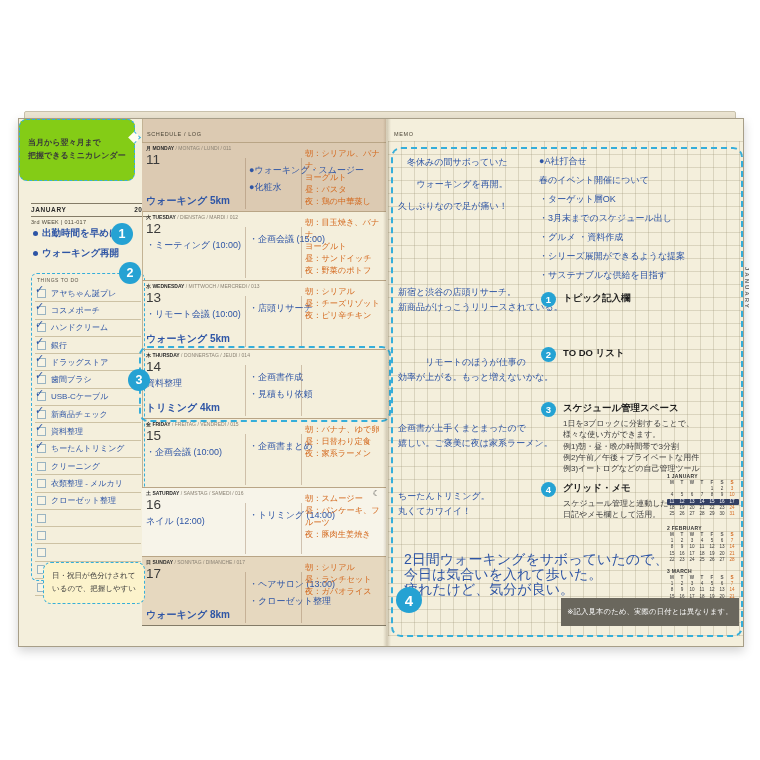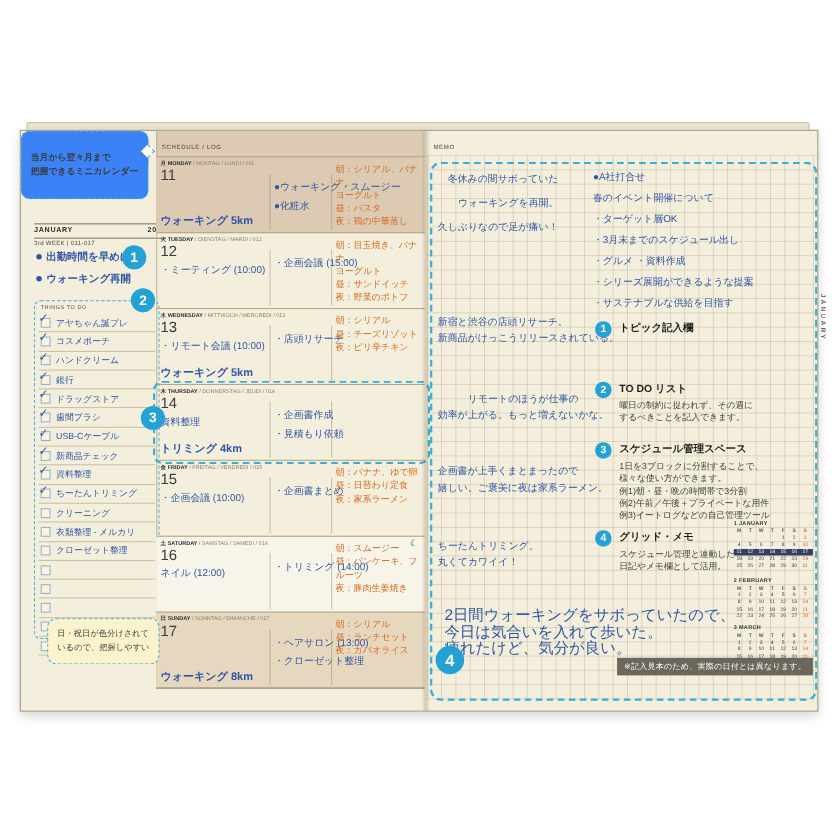--- a/index.html
+++ b/index.html
@@ -56,37 +56,37 @@
 
   
   #memo-grid{left:369px;top:22px;width:355px;height:495px;
     background-image:linear-gradient(to right,rgba(160,150,120,.30) 1px,transparent 1px),
                      linear-gradient(to bottom,rgba(160,150,120,.30) 1px,transparent 1px);
     background-size:13px 13px;}
   #memo-label{left:375px;top:12px;font-size:5.5px;color:#4c4638;letter-spacing:.6px;}
   #memo-border{left:372px;top:28px;width:348px;height:486px;border:2px dashed #35aeda;border-radius:10px;}
   #side-tab{left:731px;top:148px;font-size:6px;font-weight:bold;color:#6b6b6b;letter-spacing:2px;transform:rotate(90deg);transform-origin:0 0;white-space:nowrap;}
   .memo-note{position:absolute;font-size:9px;}
-  .tip-bubble{position:absolute;background:#3b82f6;border:1.6px dashed #35aeda;border-radius:8px;font-size:8px;font-weight:bold;color:#3a3a3a;line-height:1.55;padding:5px 8px;z-index:2;}
+  .tip-bubble{position:absolute;background:#84cc16;border:1.6px dashed #35aeda;border-radius:8px;font-size:8px;font-weight:bold;color:#3a3a3a;line-height:1.55;padding:5px 8px;z-index:2;}
   .bubble-arrow{position:absolute;right:-5px;top:13px;width:8px;height:8px;background:#fffdf2;border-top:1.6px dashed #35aeda;border-right:1.6px dashed #35aeda;transform:rotate(45deg);}
   .feature{position:absolute;left:522px;width:195px;}
   .feature-num{position:absolute;left:0;top:0;width:15px;height:15px;border-radius:50%;background:#25a2d3;color:#fff;font-size:9.5px;font-weight:bold;display:flex;align-items:center;justify-content:center;}
   .feature-title{margin-left:22px;font-size:9.5px;font-weight:bold;color:#1e1e1e;}
   .feature-body{margin-left:22px;margin-top:3px;font-size:8px;color:#3d3d3d;line-height:1.42;}
   .callout-num{position:absolute;width:22px;height:22px;border-radius:50%;background:#25a2d3;color:#fff;font-weight:bold;font-size:12.5px;display:flex;align-items:center;justify-content:center;z-index:4;}
   #c4{width:26px;height:26px;font-size:15px;}
   .mini-cal{position:absolute;left:648px;width:72px;}
   .cal-title{font-size:5px;font-weight:bold;color:#333;letter-spacing:.3px;margin-bottom:1px;}
   .cal-row{display:flex;height:6.2px;}
   .cal-cell{width:10px;font-size:4.6px;color:#3a3a3a;text-align:center;line-height:6.2px;}
   .cal-dow .cal-cell{font-weight:bold;color:#555;}
   .cal-cell.sun{color:#d4691e;}
   .cal-row.hl{background:#333f63;border-radius:1px;}
   .cal-row.hl .cal-cell{color:#fff;}
-  #disclaimer{left:542px;top:479px;width:178px;height:16px;background:#6a675d;color:#fff;font-size:7.3px;display:flex;align-items:center;justify-content:center;z-index:5;letter-spacing:.2px;}
+  #disclaimer{left:542px;top:479px;width:178px;height:28px;background:#6a675d;color:#fff;font-size:7.3px;display:flex;align-items:center;justify-content:center;z-index:5;letter-spacing:.2px;}
 </style>
 </head>
 <body>
 
 <div id="stage">
   <div id="page-stack"></div>
   <div id="spread">
 
     <div id="month-num" class="abs">1</div>
     <div id="month-line1" class="abs hrule"></div>
@@ -382,22 +382,20 @@
 
     <div id="features">
   <div class="feature" style="top: 173px;">
     <span class="feature-num">1</span>
     <div class="feature-title">トピック記入欄</div>
   </div>
 
   <div class="feature" style="top: 228px;">
     <span class="feature-num">2</span>
     <div class="feature-title">TO DO リスト</div>
-    <div class="feature-body pre">曜日の制約に捉われず、その週に
-するべきことを記入できます。</div>
   </div>
 
   <div class="feature" style="top: 283px;">
     <span class="feature-num">3</span>
     <div class="feature-title">スケジュール管理スペース</div>
     <div class="feature-body pre">1日を3ブロックに分割することで、
 様々な使い方ができます。
 例1)朝・昼・晩の時間帯で3分割
 例2)午前／午後＋プライベートな用件
 例3)イートログなどの自己管理ツール</div>

